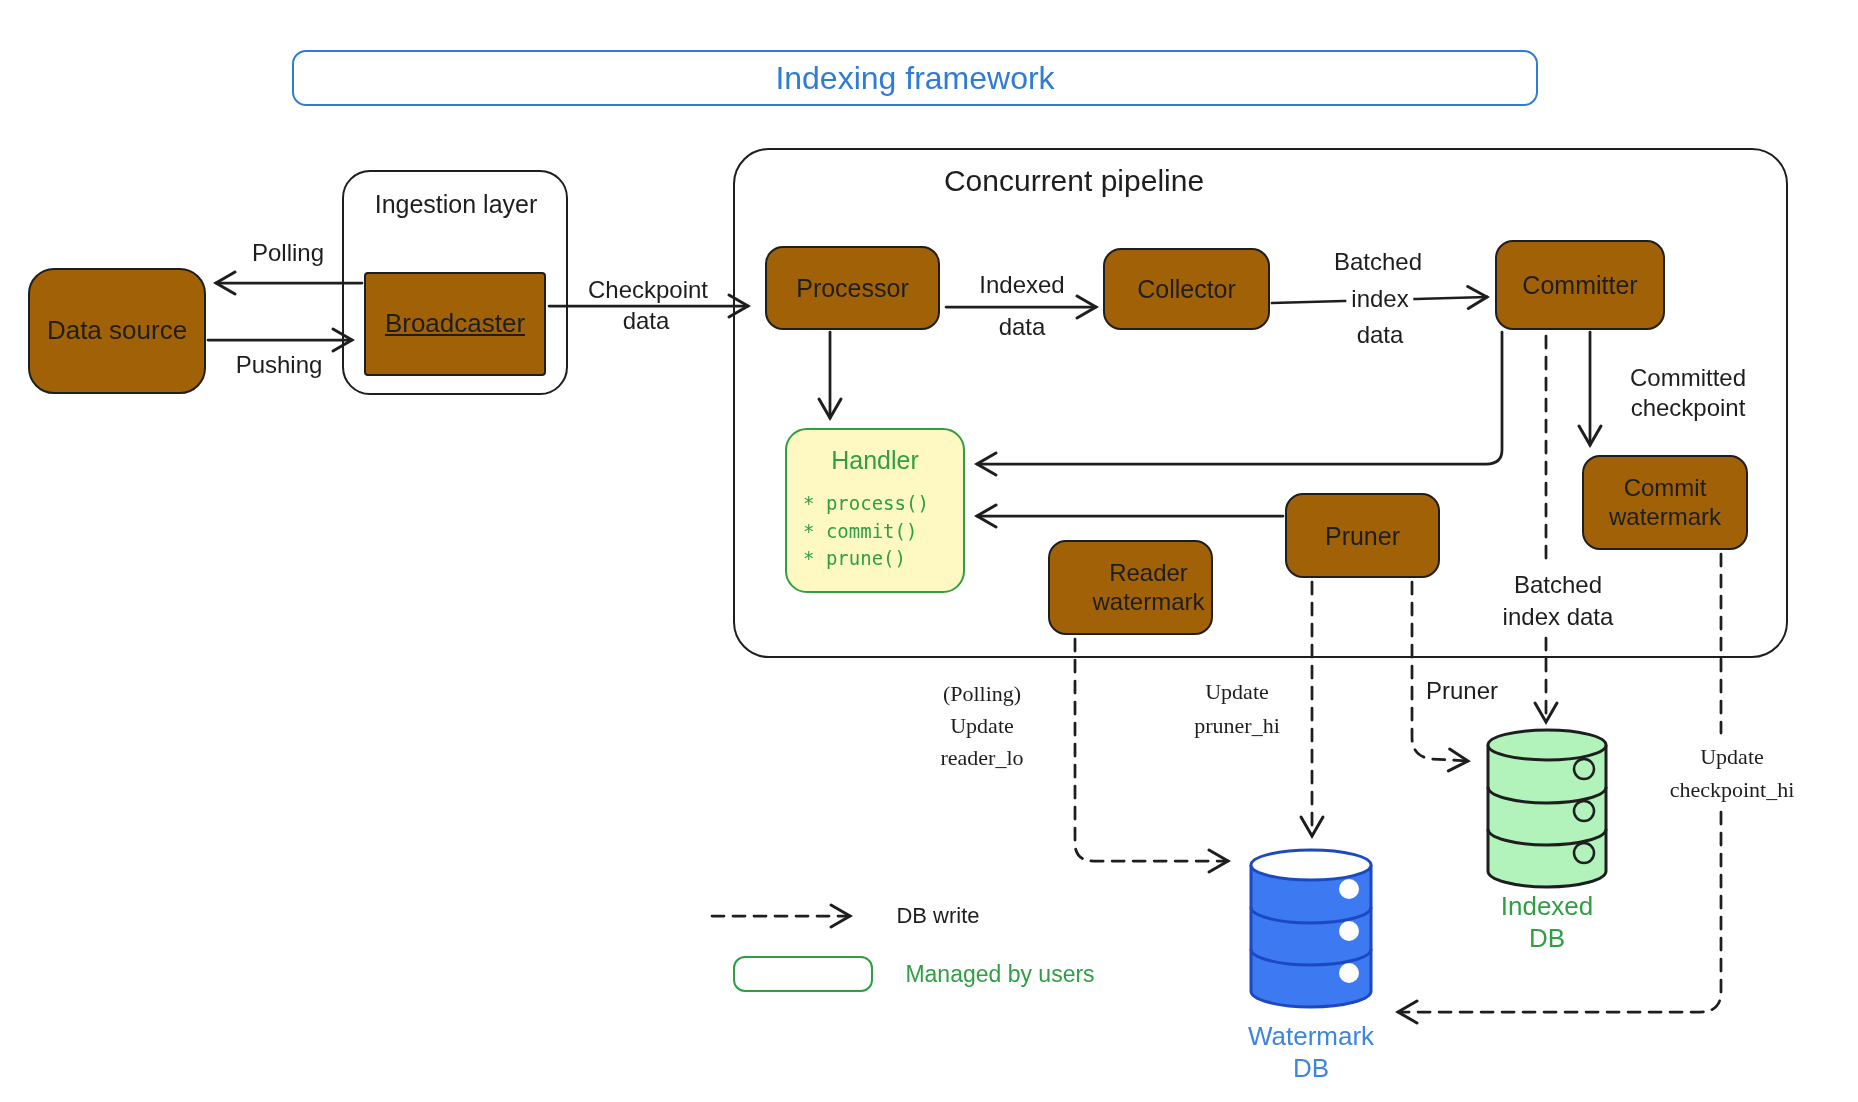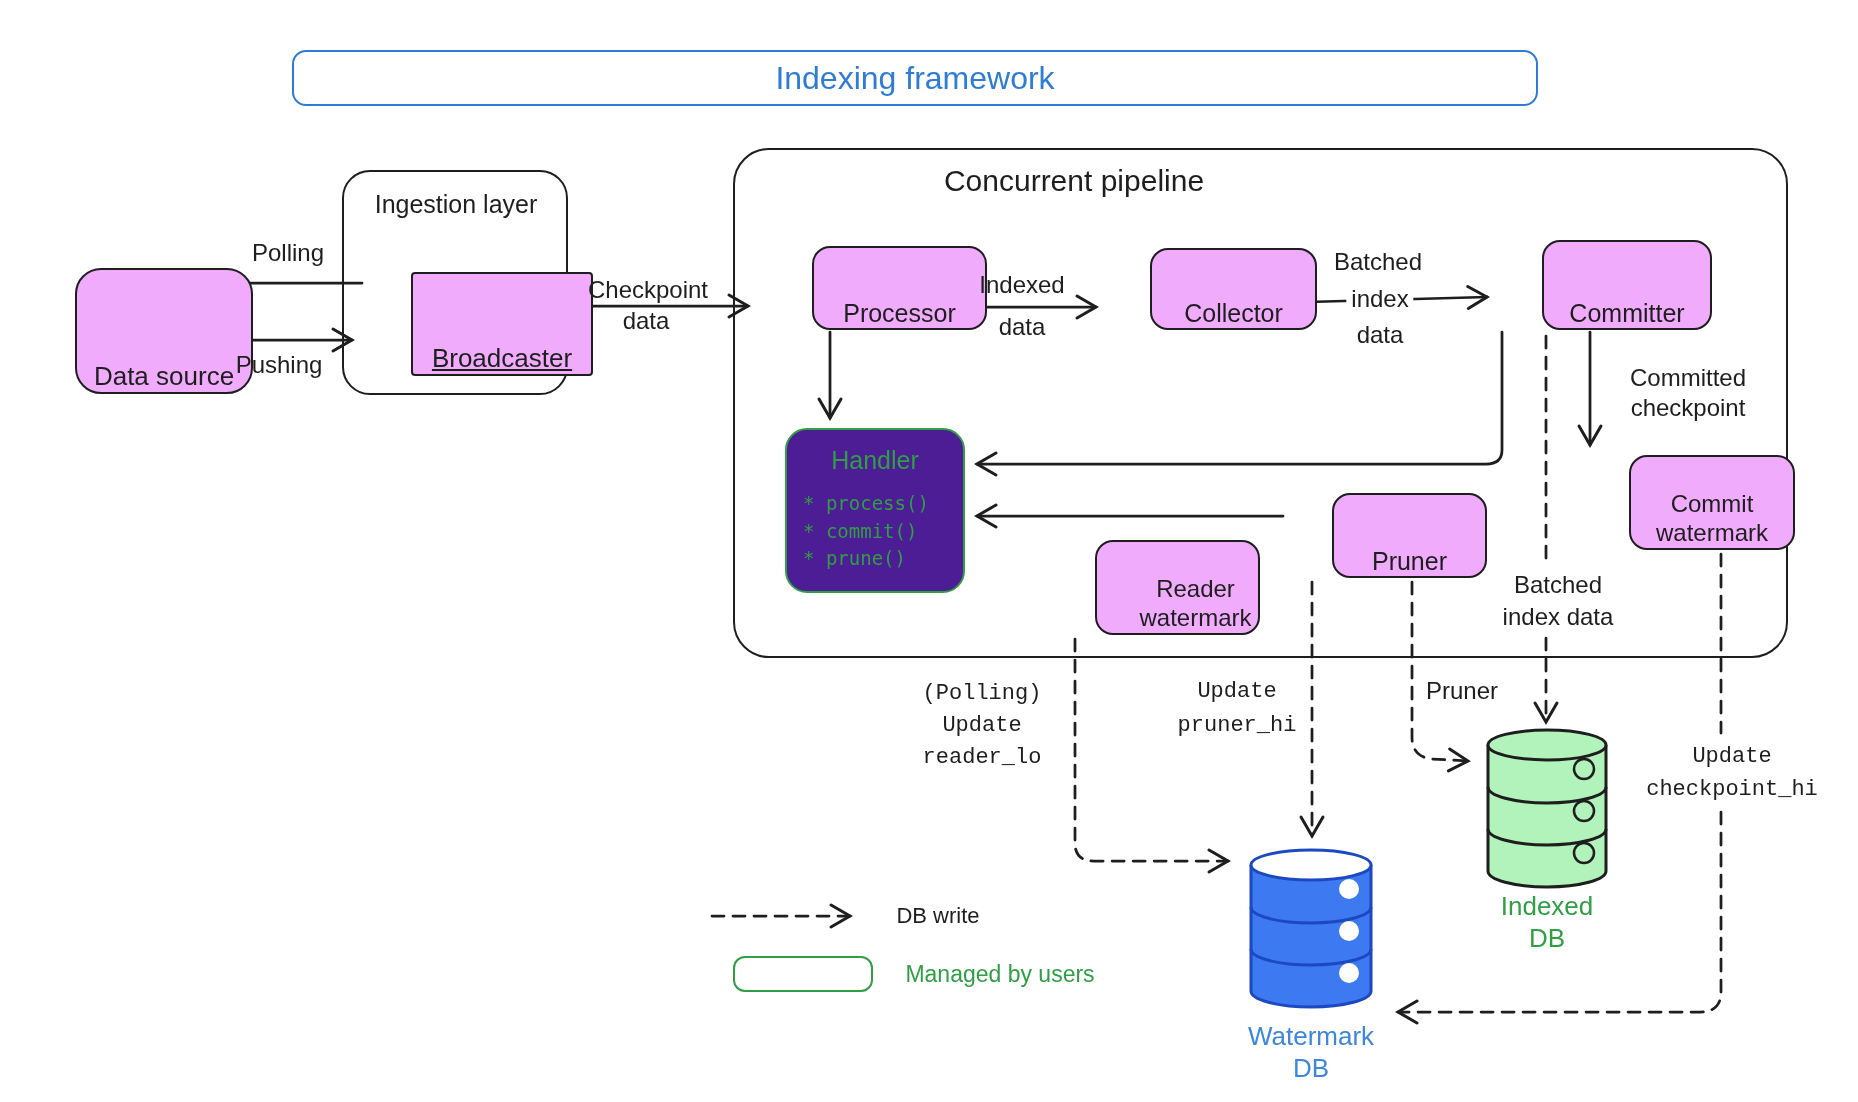--- a/index.html
+++ b/index.html
@@ -1,33 +1,33 @@
 <!DOCTYPE html>
 <html><head>
 <meta charset="utf-8">
 <style>
   html,body{margin:0;padding:0;background:#fff;}
   #canvas{position:relative;width:1858px;height:1102px;background:#ffffff;overflow:hidden;
           font-family:"Liberation Sans",sans-serif;color:#1e1e1e;}
   #wires{position:absolute;left:0;top:0;z-index:2;}
-  .box{position:absolute;background:#f0abfc;border:2.6px solid #1e1e1e;border-radius:18px;
-       display:flex;flex-direction:column;align-items:center;justify-content:flex-end;
-       text-align:center;font-size:25px;line-height:1.2;z-index:3;box-sizing:border-box;margin-left:47px;}
+  .box{position:absolute;background:#a16207;border:2.6px solid #1e1e1e;border-radius:18px;
+       display:flex;flex-direction:column;align-items:center;justify-content:center;
+       text-align:center;font-size:25px;line-height:1.2;z-index:3;box-sizing:border-box;}
   .frame{position:absolute;background:#fff;border:2.6px solid #1e1e1e;border-radius:36px;z-index:1;box-sizing:border-box;}
   .lbl{position:absolute;transform:translate(-50%,-50%);white-space:nowrap;text-align:center;
        font-size:24px;z-index:4;line-height:1.25;}
-  .mono{font-family:Liberation Mono, monospace;font-size:22px;}
+  .mono{font-family:Liberation Serif, serif;font-size:22px;}
   .green{color:#2f9e44;}
   .dblabel-blue{color:#3d85dd;font-size:26px;}
   .dblabel-green{color:#2f9e44;font-size:26px;}
   .titlebar{position:absolute;left:292px;top:50px;width:1246px;height:56px;border:2.6px solid #2e7cd6;
             border-radius:14px;display:flex;align-items:center;justify-content:center;
             font-size:32px;color:#2e7cd6;z-index:3;box-sizing:border-box;background:#fff;}
   .handler{position:absolute;left:785px;top:428px;width:180px;height:165px;border:2.6px solid #2f9e44;
-           border-radius:22px;background:#4c1d95;z-index:3;box-sizing:border-box;}
+           border-radius:22px;background:#fef9c3;z-index:3;box-sizing:border-box;}
   .handler .h-title{position:absolute;left:0;right:0;top:16px;text-align:center;font-size:25px;color:#2f9e44;}
   .handler .h-items{position:absolute;left:16px;top:60px;font-family:"DejaVu Sans Mono",monospace;
            font-size:19px;color:#2f9e44;line-height:1.45;text-align:left;white-space:pre;}
   .legendbox{position:absolute;left:733px;top:956px;width:140px;height:36px;border:2.6px solid #2f9e44;
            border-radius:12px;background:#fff;z-index:3;box-sizing:border-box;}
   .cyl{position:absolute;z-index:2;}
   .bg-white{background:#fff;padding:0 5px;}
 </style>
 </head>
 <body>

